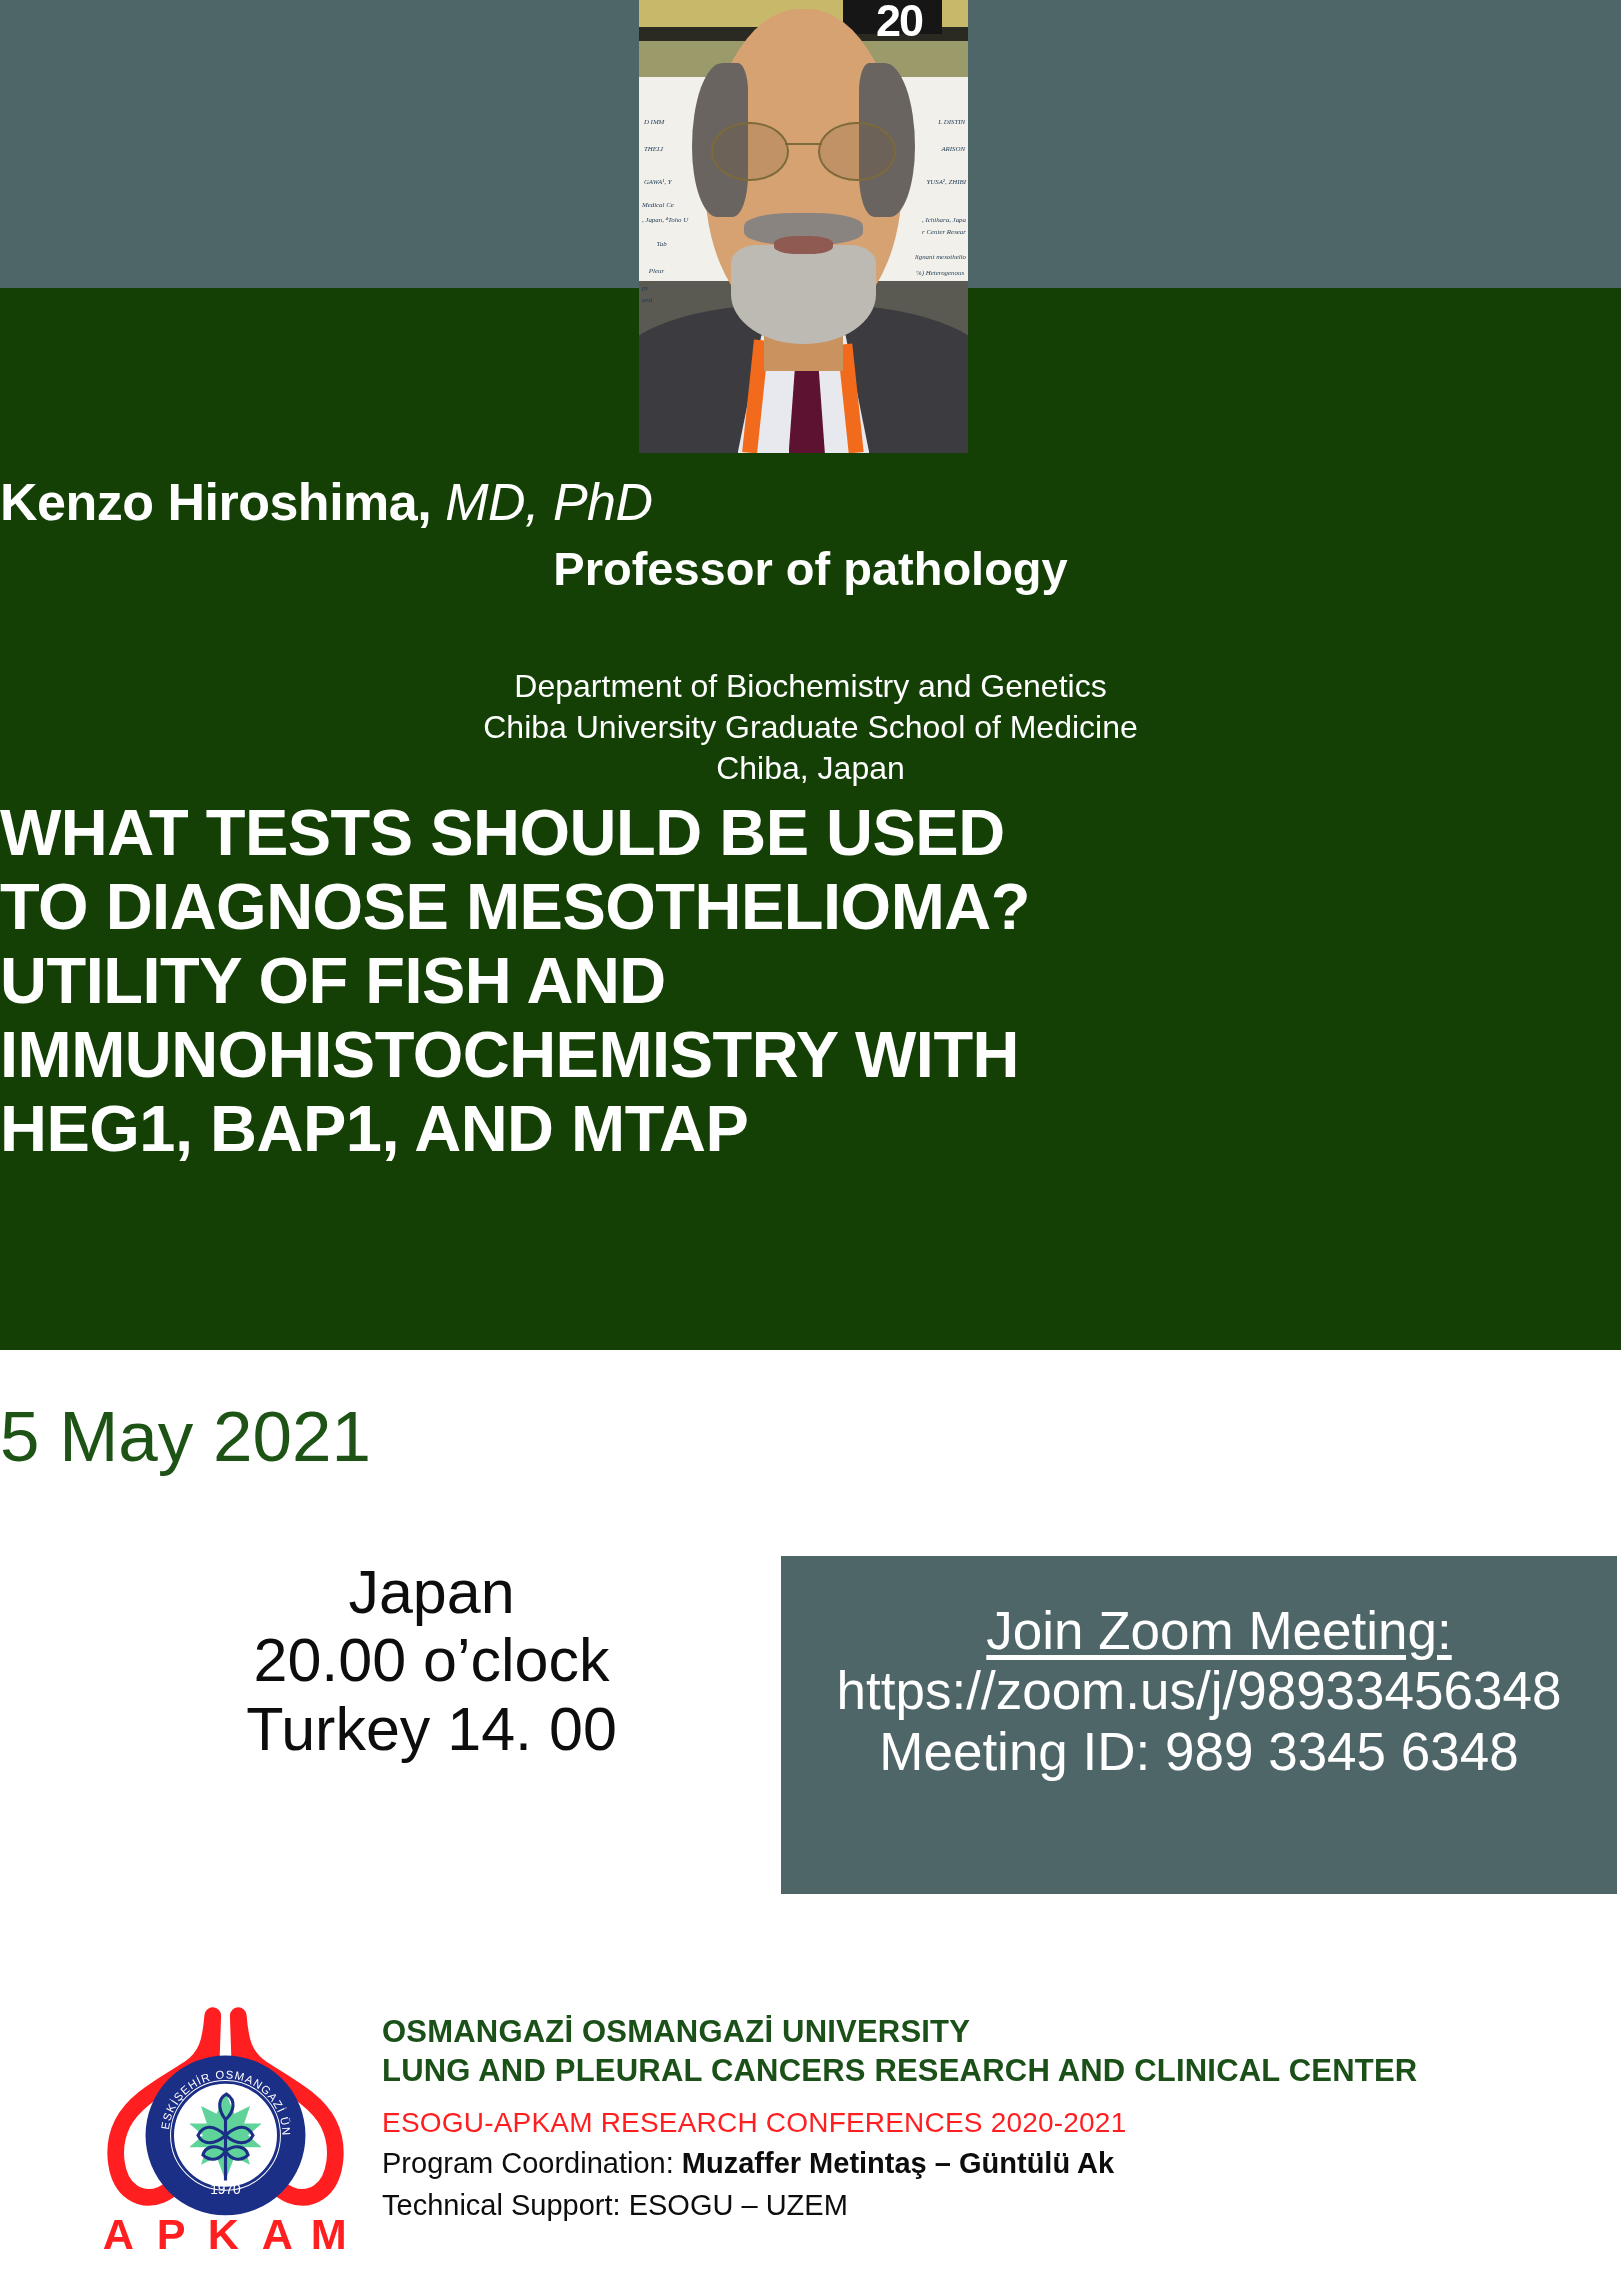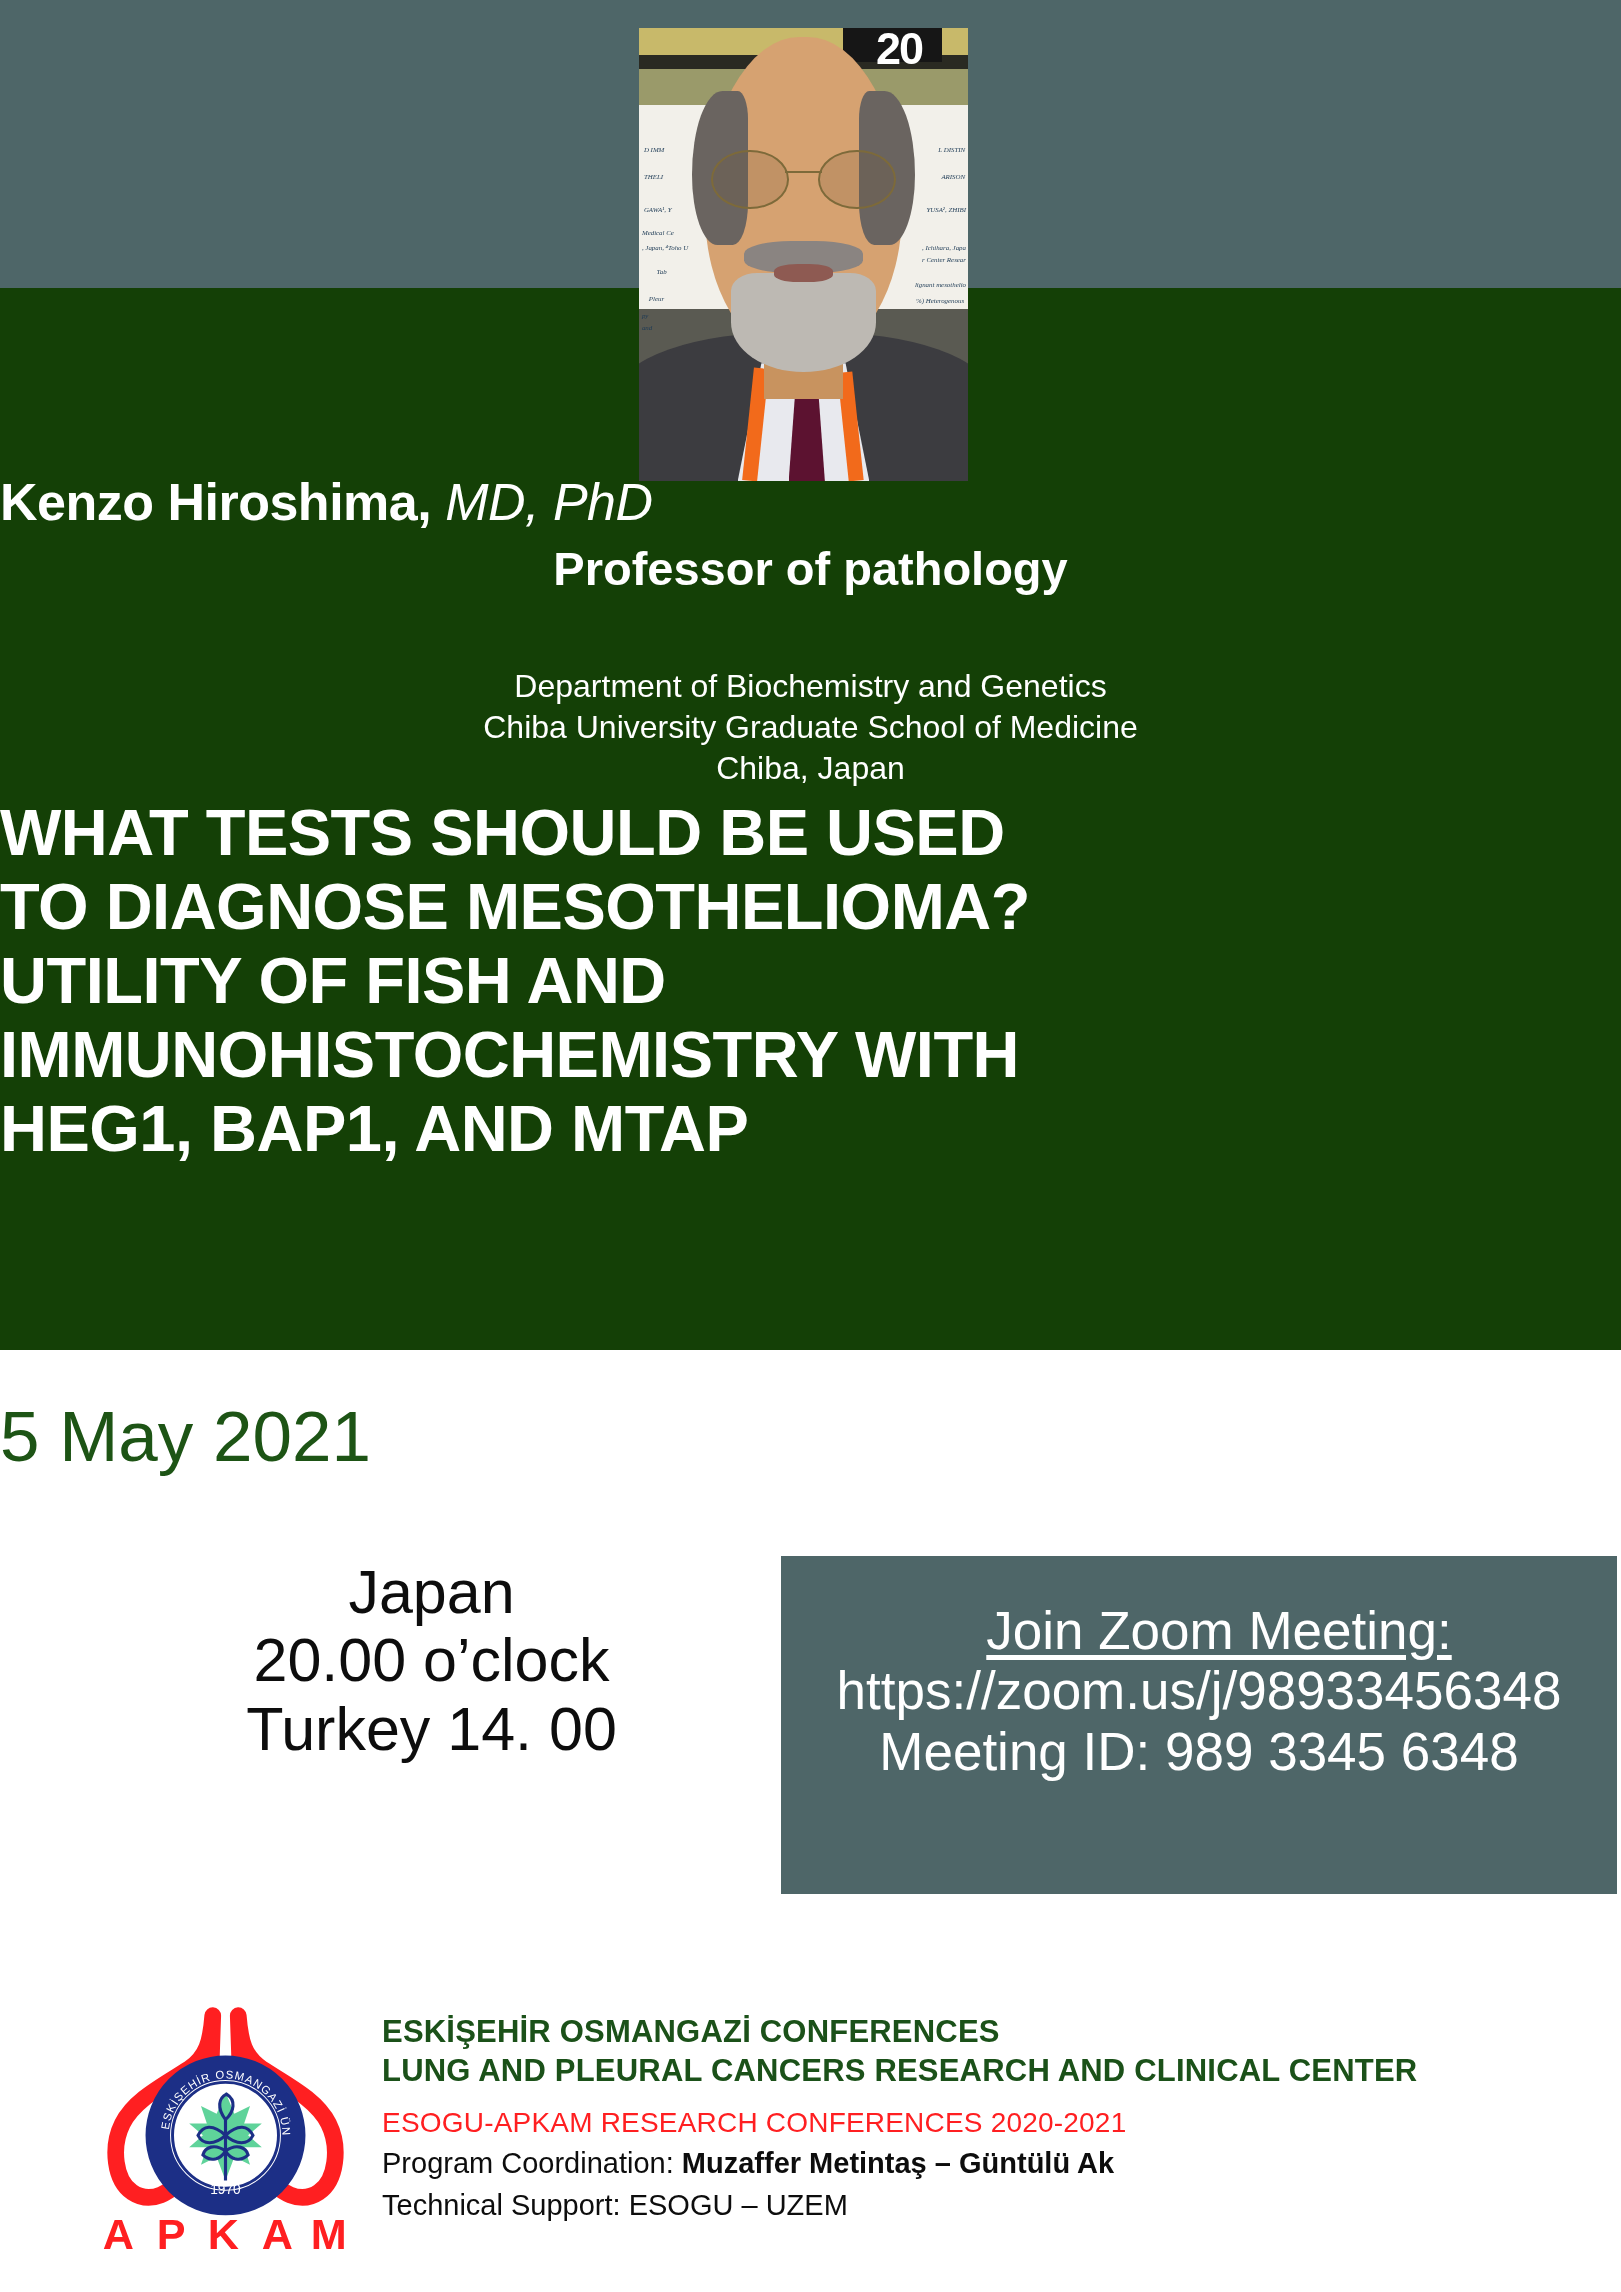--- a/index.html
+++ b/index.html
@@ -29,21 +29,20 @@
     background: #144006;
   }
 
   
   .photo {
     position: absolute;
     left: 639px; top: 0;
     width: 329px; height: 453px;
     overflow: hidden;
     background: #ec4899;
-    margin-top: 28px;
   }
   .photo .poster-bg {
     position: absolute;
     left: 0; top: 0; right: 0; bottom: 0;
     background:
       linear-gradient(to bottom,
         #c8b96a 0%, #c8b96a 6%,
         #2a2a22 6%, #2a2a22 9%,
         #9a9a6a 9%, #9a9a6a 17%,
         #f2f0ea 17%, #f2f0ea 62%,
@@ -423,20 +422,20 @@
         <text x="10" y="256">A</text>
         <text x="65" y="256">P</text>
         <text x="117" y="256">K</text>
         <text x="172" y="256">A</text>
         <text x="222" y="256">M</text>
       </g>
     </svg>
   </div>
 
   <div class="footer-text">
-    <div class="f-line1">ESKİŞEHİR OSMANGAZİ CONFERENCES</div>
+    <div class="f-line1">OSMANGAZİ OSMANGAZİ UNIVERSITY</div>
     <div class="f-line2">LUNG AND PLEURAL CANCERS RESEARCH AND CLINICAL CENTER</div>
     <div class="f-conf">ESOGU-APKAM RESEARCH CONFERENCES 2020-2021</div>
     <div class="f-coord"><span>Program Coordination: </span><b>Muzaffer Metintaş – Güntülü Ak</b></div>
     <div class="f-support">Technical Support: ESOGU – UZEM</div>
   </div>
 </div>
 
 
 </body></html>

